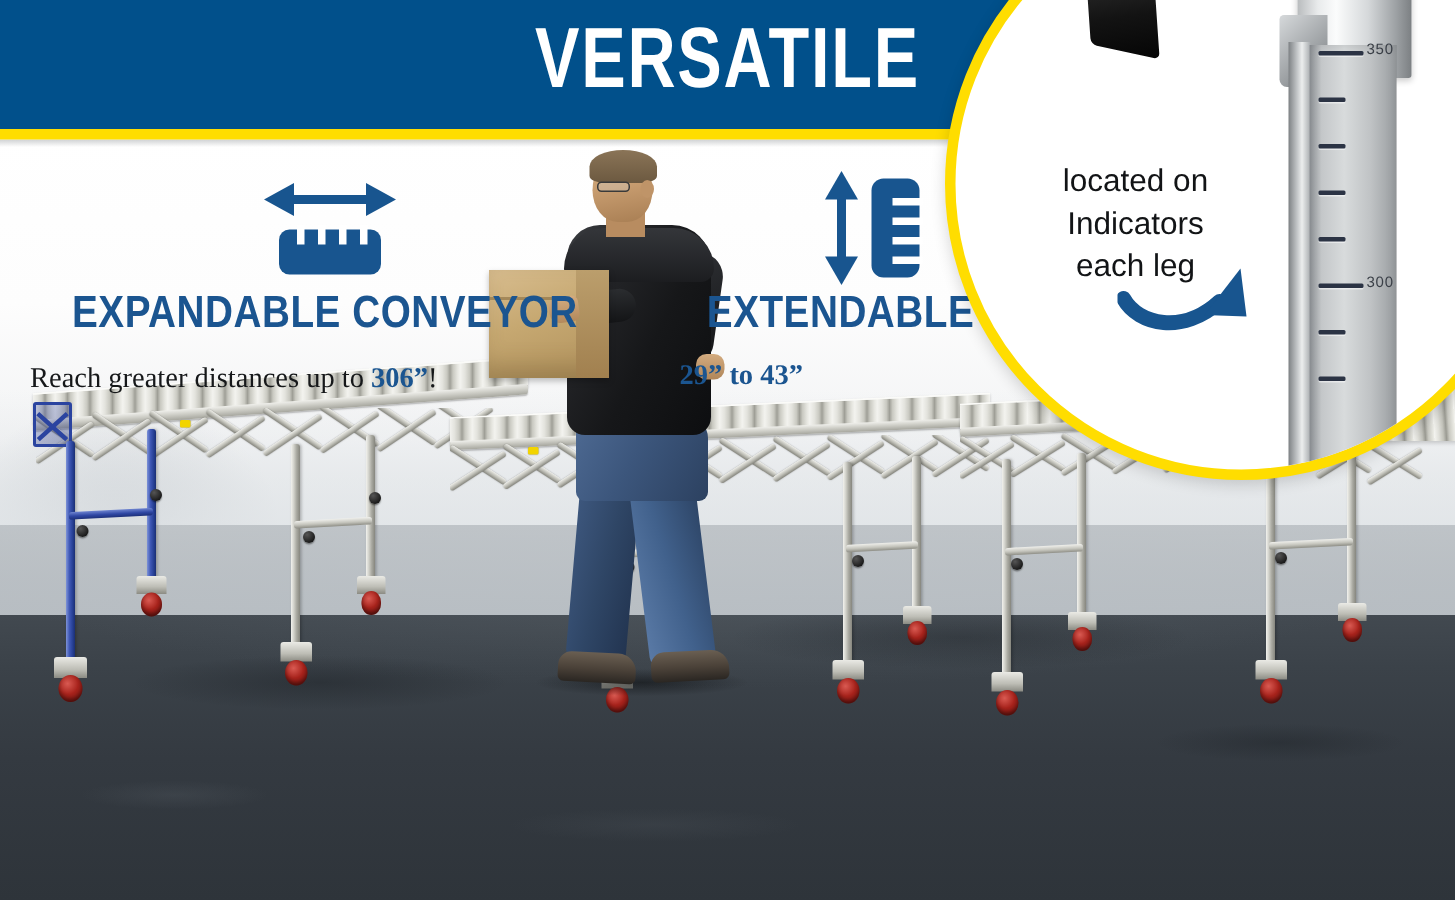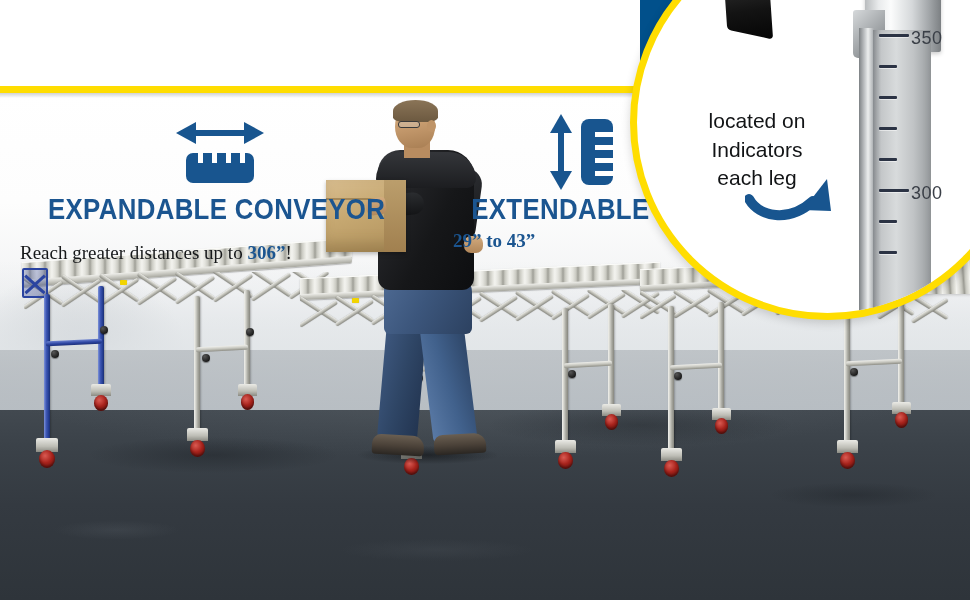--- a/index.html
+++ b/index.html
@@ -335,21 +335,21 @@
     background:linear-gradient(135deg,#d6d9db,#9b9fa2 60%,#6f7376);
     border-radius:3px 0 0 5px;
   }
   .scale-tick{
     position:absolute; height:3px; background:#2b3344; border-radius:1px;
     box-shadow:0 1px 0 rgba(255,255,255,.5);
   }
   .scale-num{
     position:absolute;
     font-family:"Liberation Sans", sans-serif;
-    font-size:18px; color:#3a3f47; letter-spacing:.5px;
+    font-size:10px; color:#3a3f47; letter-spacing:.5px;
   }
   .knob-black2{
     position:absolute; left:88px; top:40px; width:46px; height:62px;
     background:linear-gradient(160deg,#3c3c3c,#131313 60%,#050505);
     border-radius:4px;
     transform:skewY(16deg) rotate(-4deg);
   }
   .curved-arrow{ position:absolute; left:108px; top:235px; }
 
   .blue-corner{
@@ -586,24 +586,27 @@
           <polygon points="18,76 29,57 7,57"></polygon>
           <rect x="38" y="5" width="32" height="66" rx="8"></rect>
           <rect x="52" y="18" width="20" height="5" fill="#ffffff"></rect>
           <rect x="52" y="31" width="20" height="5" fill="#ffffff"></rect>
           <rect x="52" y="44" width="20" height="5" fill="#ffffff"></rect>
           <rect x="52" y="57" width="20" height="5" fill="#ffffff"></rect>
         </g>
       </svg>
     </div>
     <div class="feature-title">EXTENDABLE LEGS</div>
-    <div class="feature-line accent" style="margin-top:2px;">29” to 43”</div>
+    <div class="feature-line accent" style="margin-top:12px;">29” to 43”</div>
   </div>
 
   <div class="blue-corner"></div>
+  <div class="header">
+    <div class="header-title">VERSATILE</div>
+  </div>
   <div class="header-stripe"></div>
   <div class="header-stripe-shadow"></div>
 
   <div class="callout">
     <div class="callout-inner">
 
       <div class="post-outer"></div>
 
       <div class="knob-black2"></div>
 

